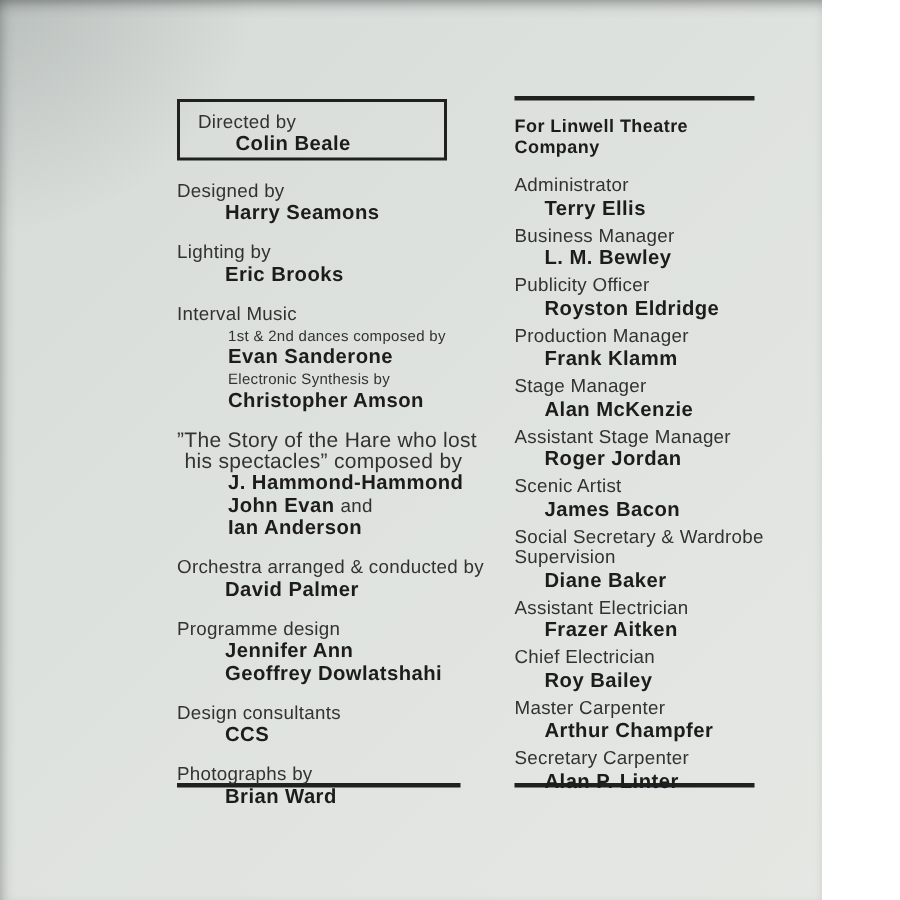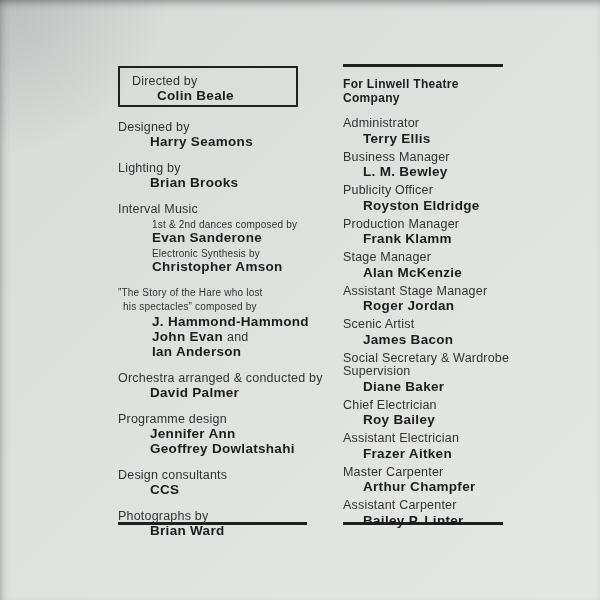--- a/index.html
+++ b/index.html
@@ -1,21 +1,21 @@
 <!DOCTYPE html>
 <html><head>
 <meta charset="utf-8">
 <style>
   html,body{margin:0;padding:0;}
   body{
     width:600px;height:600px;overflow:hidden;
     font-family:"Liberation Sans","DejaVu Sans",sans-serif;
   }
   .page{
-    position:relative;width:600px;height:600px;
+    position:relative;width:548px;height:600px;
     background:
       radial-gradient(260px 240px at -2% -2%, rgba(70,80,78,0.22), rgba(70,80,78,0.0) 70%),
       linear-gradient(135deg,#d6dbd8 0%,#dee2df 45%,#e5e7e3 100%);
     box-shadow:inset 0 7px 9px -5px rgba(40,45,45,0.45), inset 7px 0 9px -6px rgba(40,45,45,0.30);
     color:#262626;
   }
   .rule{position:absolute;height:3px;background:#1f2020;}
   #rule-right-top{left:343px;top:64px;width:160px;}
   #rule-left-bottom{left:118px;top:522px;width:189px;}
   #rule-right-bottom{left:343px;top:522px;width:160px;}
@@ -25,21 +25,21 @@
   .directed-box{
     box-sizing:border-box;width:180px;height:41px;
     border:2px solid #1f2020;padding:6px 0 0 12px;margin-bottom:13px;
   }
   .role{font-size:12.5px;line-height:14px;letter-spacing:0.2px;color:#323232;}
   .name{font-size:13.5px;line-height:14px;font-weight:700;letter-spacing:0.3px;color:#1c1c1c;margin:1px 0 0 32px;}
   .directed-box .name{margin-left:25px;}
   .section{margin-bottom:12px;}
   .sub{font-size:10px;line-height:11px;letter-spacing:0.2px;color:#323232;margin:3px 0 0 34px;}
   .sub-name{font-size:13.5px;line-height:14px;font-weight:700;letter-spacing:0.3px;color:#1c1c1c;margin:1px 0 0 34px;}
-  .hare-line{font-size:10px;line-height:14px;letter-spacing:0.2px;color:#323232;}
+  .hare-line{font-size:14px;line-height:14px;letter-spacing:0.2px;color:#323232;}
   .hare-line.l2{margin-left:5px;}
   .hare-names{margin-top:1px;}
   .hare-names .name{margin-left:34px;}
   .and{font-weight:400;font-size:12.5px;letter-spacing:0.2px;color:#323232;}
 
   
   .col-right{position:absolute;left:343px;top:77px;width:172px;}
   .heading{font-size:12px;font-weight:700;letter-spacing:0.3px;line-height:14px;color:#1c1c1c;margin-bottom:12px;}
   .entry{margin-bottom:5px;}
   .entry .role{line-height:13.5px;}
@@ -61,21 +61,21 @@
       <div class="name">Colin Beale</div>
     </div>
 
     <div class="section">
       <div class="role">Designed by</div>
       <div class="name">Harry Seamons</div>
     </div>
 
     <div class="section">
       <div class="role">Lighting by</div>
-      <div class="name">Brian Brooks</div>
+      <div class="name">Eric Brooks</div>
     </div>
 
     <div class="section">
       <div class="role">Interval Music</div>
       <div class="sub">1st &amp; 2nd dances composed by</div>
       <div class="sub-name">Evan Sanderone</div>
       <div class="sub">Electronic Synthesis by</div>
       <div class="sub-name">Christopher Amson</div>
     </div>
 
@@ -141,30 +141,30 @@
     </div>
     <div class="entry">
       <div class="role">Scenic Artist</div>
       <div class="name">James Bacon</div>
     </div>
     <div class="entry">
       <div class="role">Social Secretary &amp; Wardrobe Supervision</div>
       <div class="name">Diane Baker</div>
     </div>
     <div class="entry">
+      <div class="role">Assistant Electrician</div>
+      <div class="name">Frazer Aitken</div>
+    </div>
+    <div class="entry">
       <div class="role">Chief Electrician</div>
       <div class="name">Roy Bailey</div>
-    </div>
-    <div class="entry">
-      <div class="role">Assistant Electrician</div>
-      <div class="name">Frazer Aitken</div>
     </div>
     <div class="entry">
       <div class="role">Master Carpenter</div>
       <div class="name">Arthur Champfer</div>
     </div>
     <div class="entry">
-      <div class="role">Assistant Carpenter</div>
-      <div class="name">Bailey P. Linter</div>
+      <div class="role">Secretary Carpenter</div>
+      <div class="name">Alan P. Linter</div>
     </div>
   </div>
 
 </div>
 
 </body></html>

